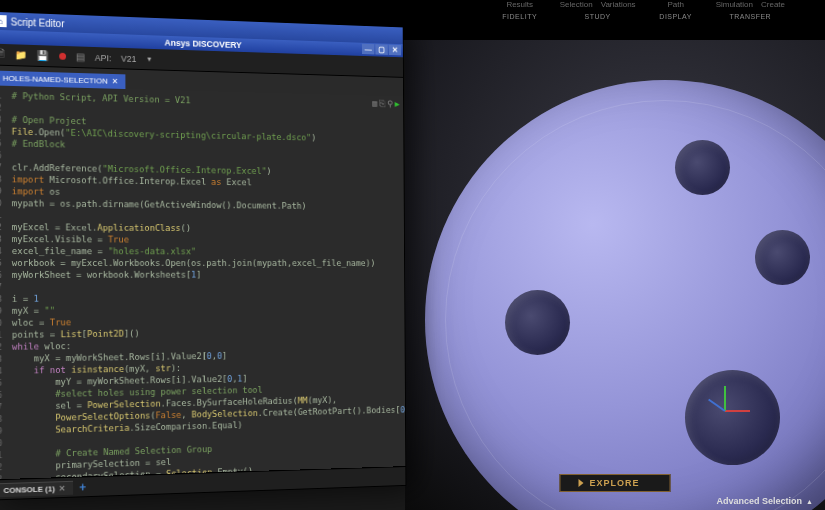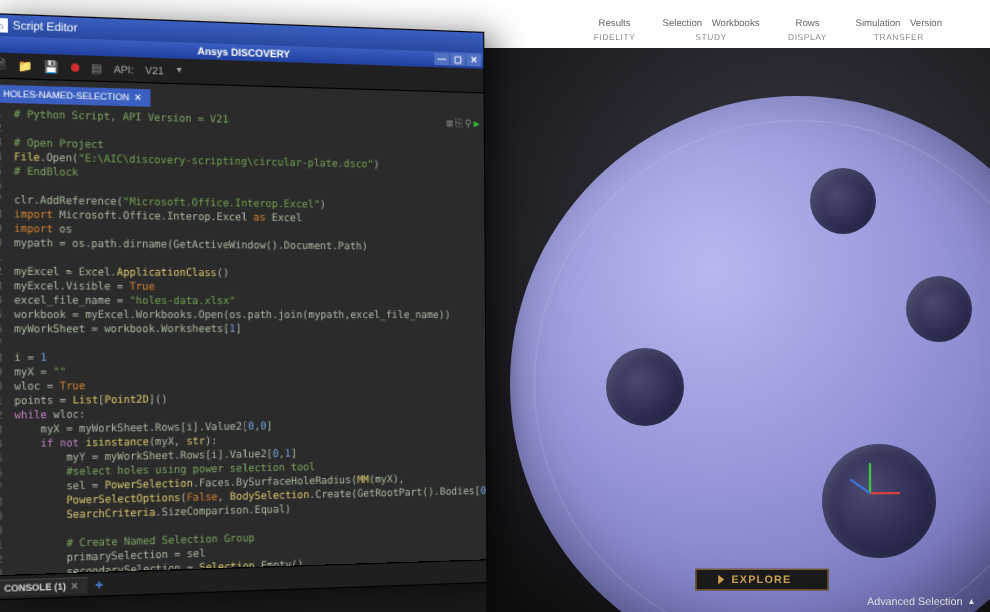--- a/index.html
+++ b/index.html
@@ -10,27 +10,27 @@
     font-family: 'Segoe UI', Arial, sans-serif;
     overflow: hidden;
     position: relative;
   }
 
   
   .top-ribbon {
     position: absolute;
     top: 0; left: 0; right: 0;
     height: 40px;
-    background: #ffffff;
+    background: #000000;
     display: flex;
     justify-content: flex-end;
     padding-right: 40px;
     gap: 20px;
     align-items: flex-start;
-    padding-top: 15px;
+    padding-top: 0;
     font-size: 8px;
     color: #666;
     z-index: 1;
   }
   .ribbon-group {
     display: flex;
     flex-direction: column;
     align-items: center;
     gap: 2px;
     min-width: 40px;
@@ -103,36 +103,35 @@
     border: 1px solid #806030;
     color: #cca050;
     font-size: 9px;
     font-weight: bold;
     padding: 3px 30px 3px 18px;
     letter-spacing: 1px;
     z-index: 6;
     display: flex;
     align-items: center;
     gap: 6px;
-    margin-left: 20px;
   }
   .explore-bar::before{
     content:'';
     width:0;height:0;
     border-top:4px solid transparent;
     border-bottom:4px solid transparent;
     border-left:5px solid #cca050;
   }
   .adv-selection {
     position: absolute;
     bottom: 4px;
     right: 12px;
     font-size: 9px;
     color: #ddd;
-    font-weight: normal;
+    font-weight: bold;
     display:flex;
     align-items:center;
     gap:4px;
     z-index:6;
   }
   .adv-selection .chev {
     font-size:7px;
   }
 
   
@@ -300,34 +299,34 @@
 <div class="top-ribbon" id="ribbon-root">
     <div class="ribbon-group">
       <div class="ribbon-items">
         <span>Results</span>
       </div>
       <div class="ribbon-group-label">FIDELITY</div>
     </div>
     <div class="ribbon-group">
       <div class="ribbon-items">
         <span>Selection</span>
-        <span>Workbooks</span>
+        <span>Variations</span>
       </div>
       <div class="ribbon-group-label">STUDY</div>
     </div>
     <div class="ribbon-group">
       <div class="ribbon-items">
-        <span>Rows</span>
+        <span>Path</span>
       </div>
       <div class="ribbon-group-label">DISPLAY</div>
     </div>
     <div class="ribbon-group">
       <div class="ribbon-items">
         <span>Simulation</span>
-        <span>Version</span>
+        <span>Create</span>
       </div>
       <div class="ribbon-group-label">TRANSFER</div>
     </div>
   </div>
 
 <div class="viewport">
   <div class="plate">
     <div class="plate-rim"></div>
     <div class="hole" style="top:60px; left:250px; width:55px; height:55px;"></div>
     <div class="hole" style="top:150px; left:330px; width:55px; height:55px;"></div>

